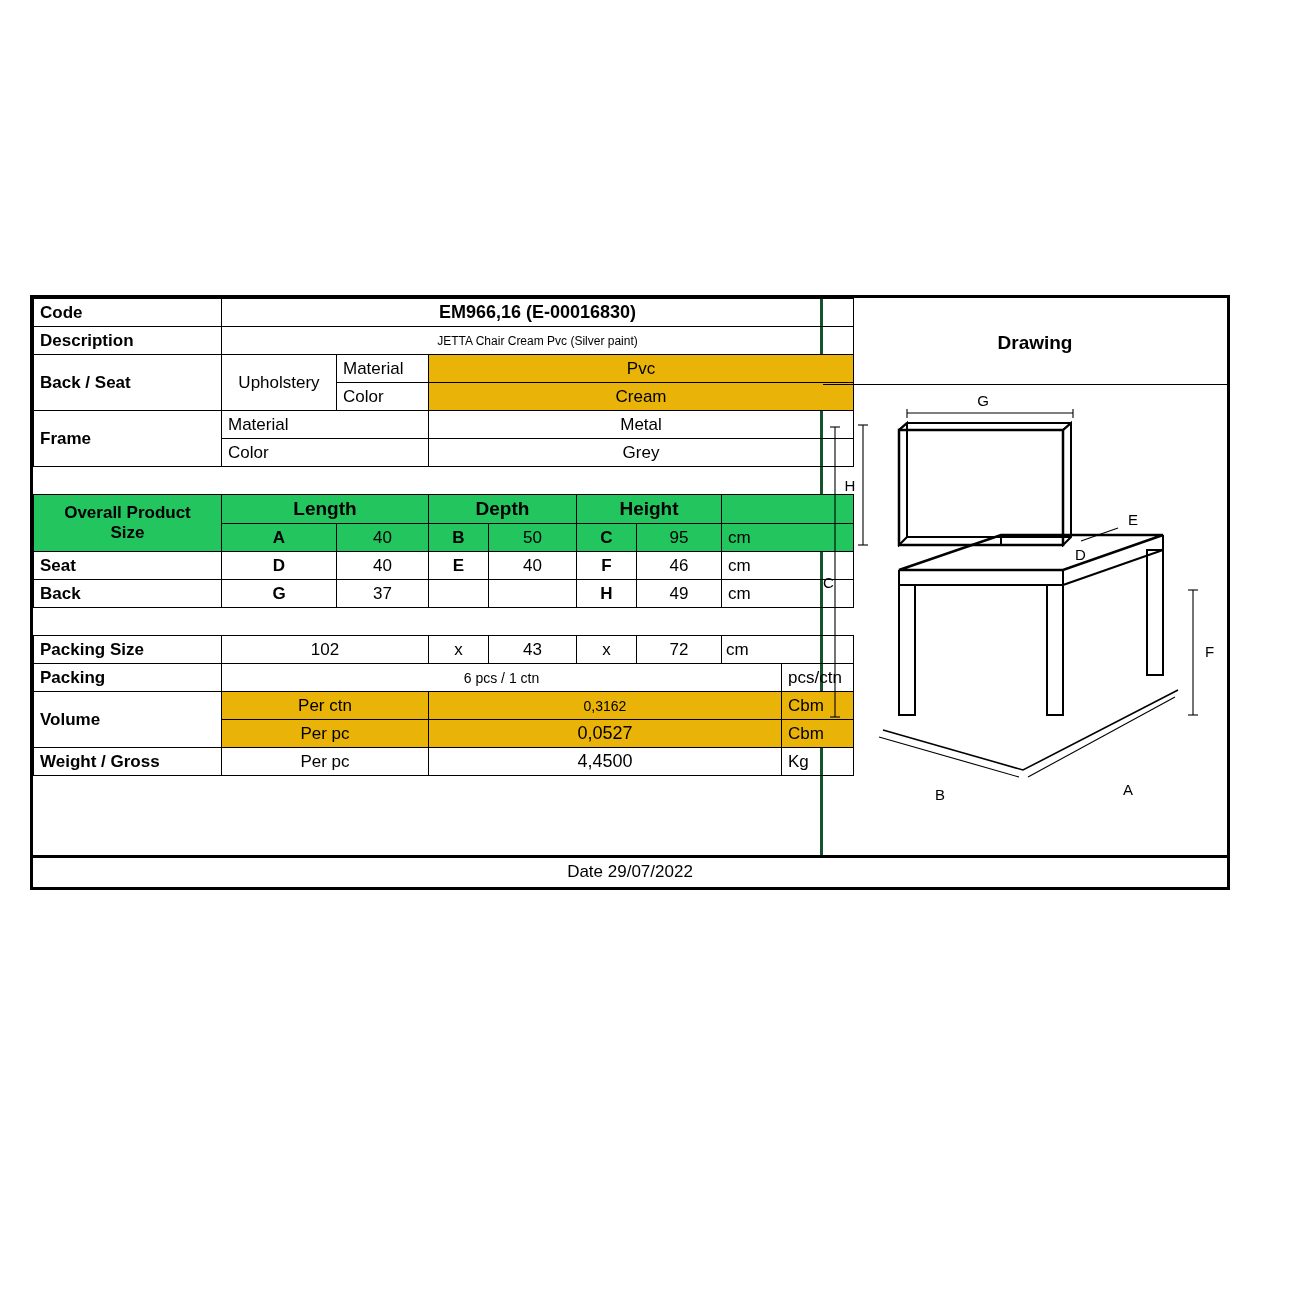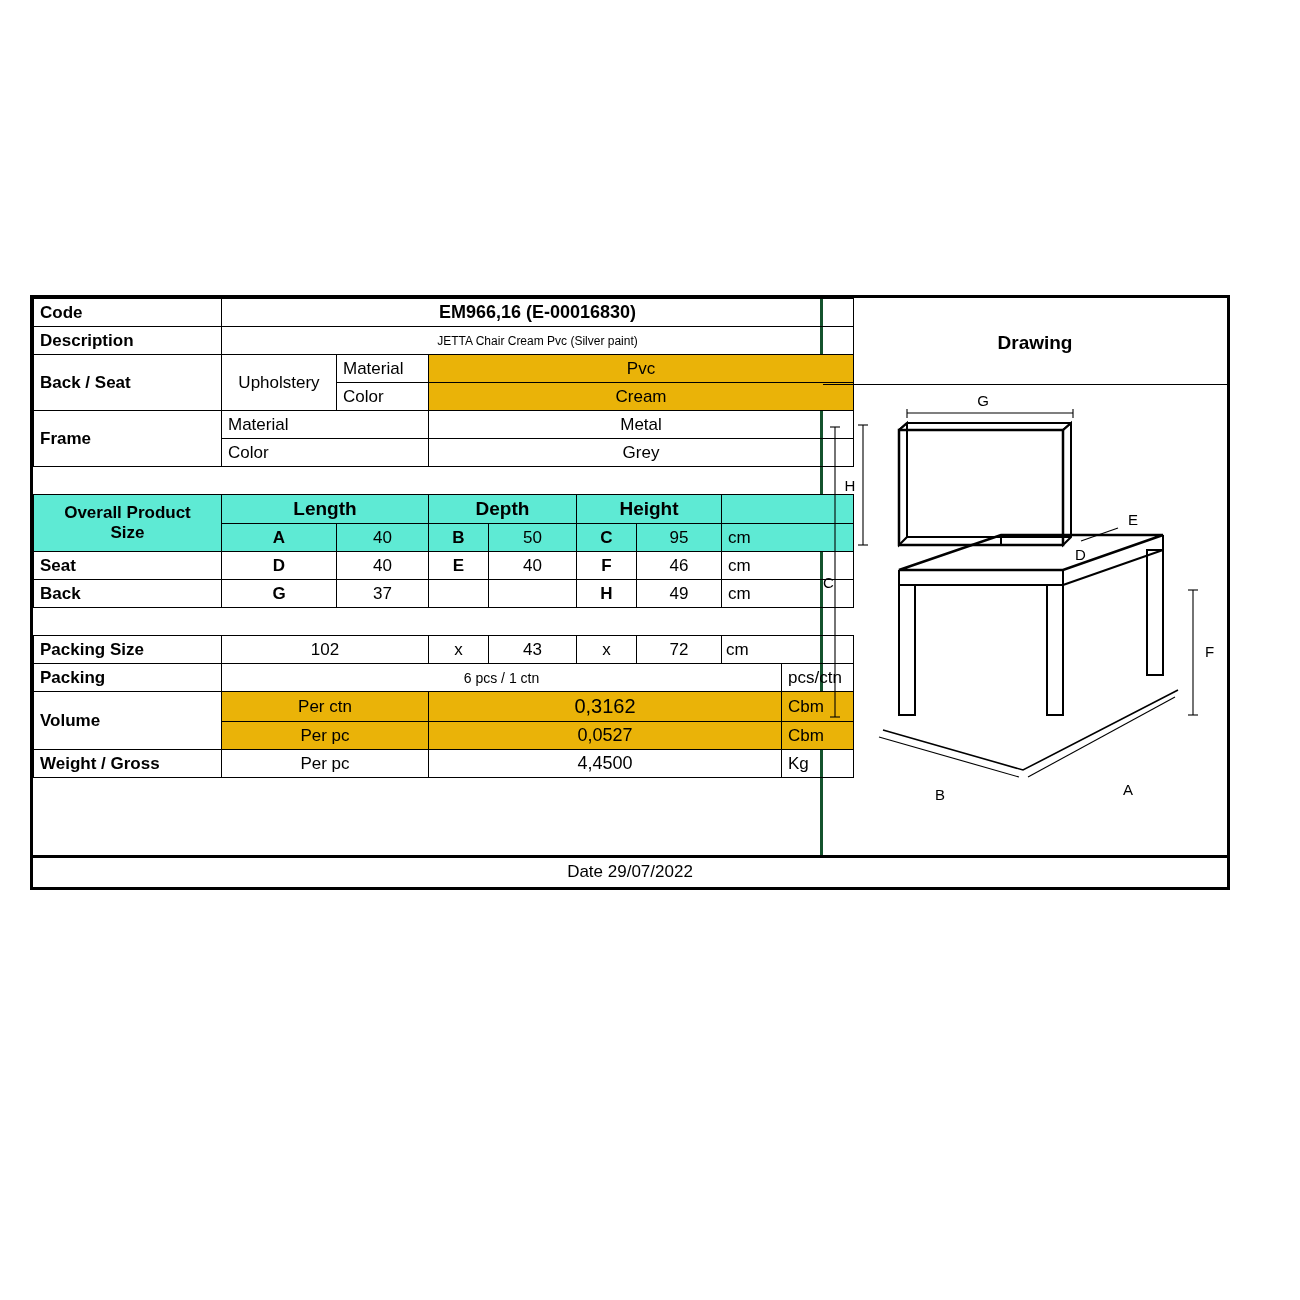--- a/index.html
+++ b/index.html
@@ -58,21 +58,21 @@
     height: 28px;
     box-sizing: border-box;
   }
   .lbl {
     font-weight: bold;
     font-size: 19px;
   }
   .ctr { text-align: center; }
   .bold { font-weight: bold; }
   .shade { background: #eab308; }
-  .yellow { background: #5eead4; }
+  .yellow { background: #22c55e; }
   .spacer td {
     height: 14px;
     border-left: none;
     border-right: none;
   }
 
   
   .draw-title {
     text-align: center;
     font-weight: bold;
@@ -219,21 +219,21 @@
 
         <tr>
           <td class="lbl">Packing</td>
           <td class="ctr" colspan="7" style="font-size:14px">6 pcs / 1 ctn</td>
           <td class="units">pcs/ctn</td>
         </tr>
 
         <tr>
           <td class="lbl" rowspan="2">Volume</td>
           <td class="ctr shade" colspan="2">Per ctn</td>
-          <td class="ctr shade" colspan="5" style="font-size:20px">0,3162</td>
+          <td class="ctr shade" colspan="5" style="font-size:14px">0,3162</td>
           <td class="units shade">Cbm</td>
         </tr>
         <tr>
           <td class="ctr shade" colspan="2">Per pc</td>
           <td class="ctr shade" colspan="5" style="font-size:18px">0,0527</td>
           <td class="units shade">Cbm</td>
         </tr>
 
         <tr>
           <td class="lbl">Weight / Gross</td>

